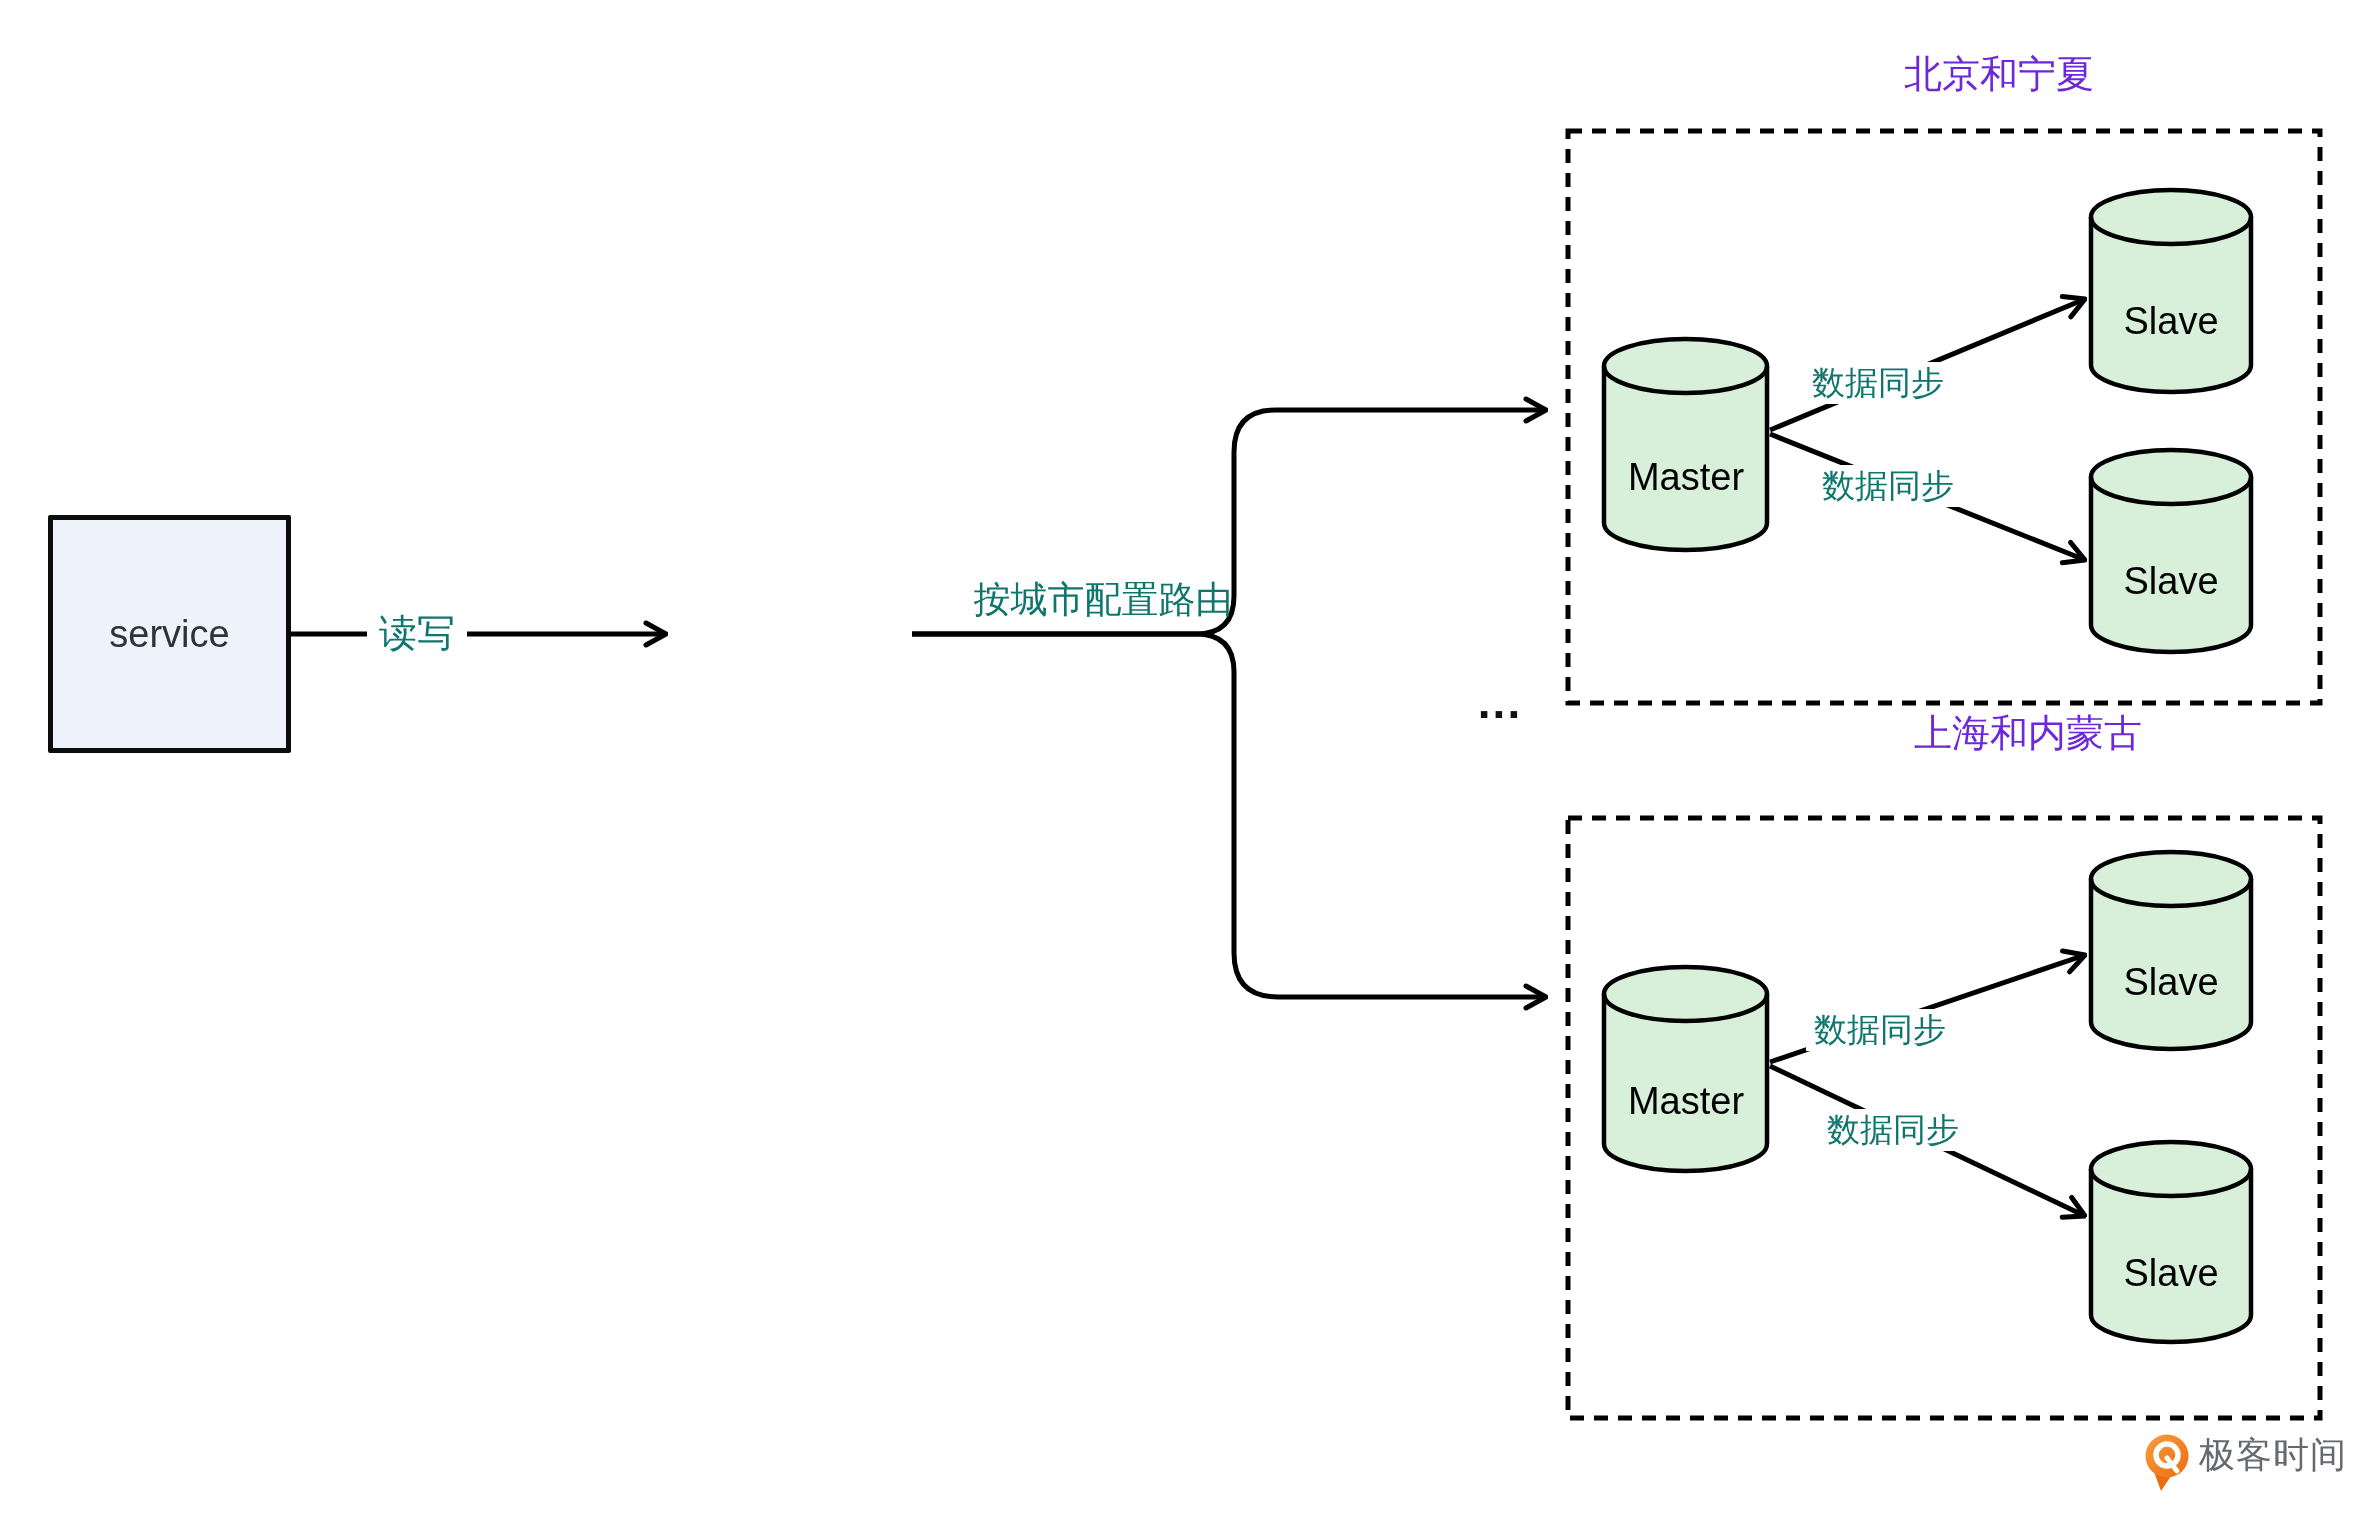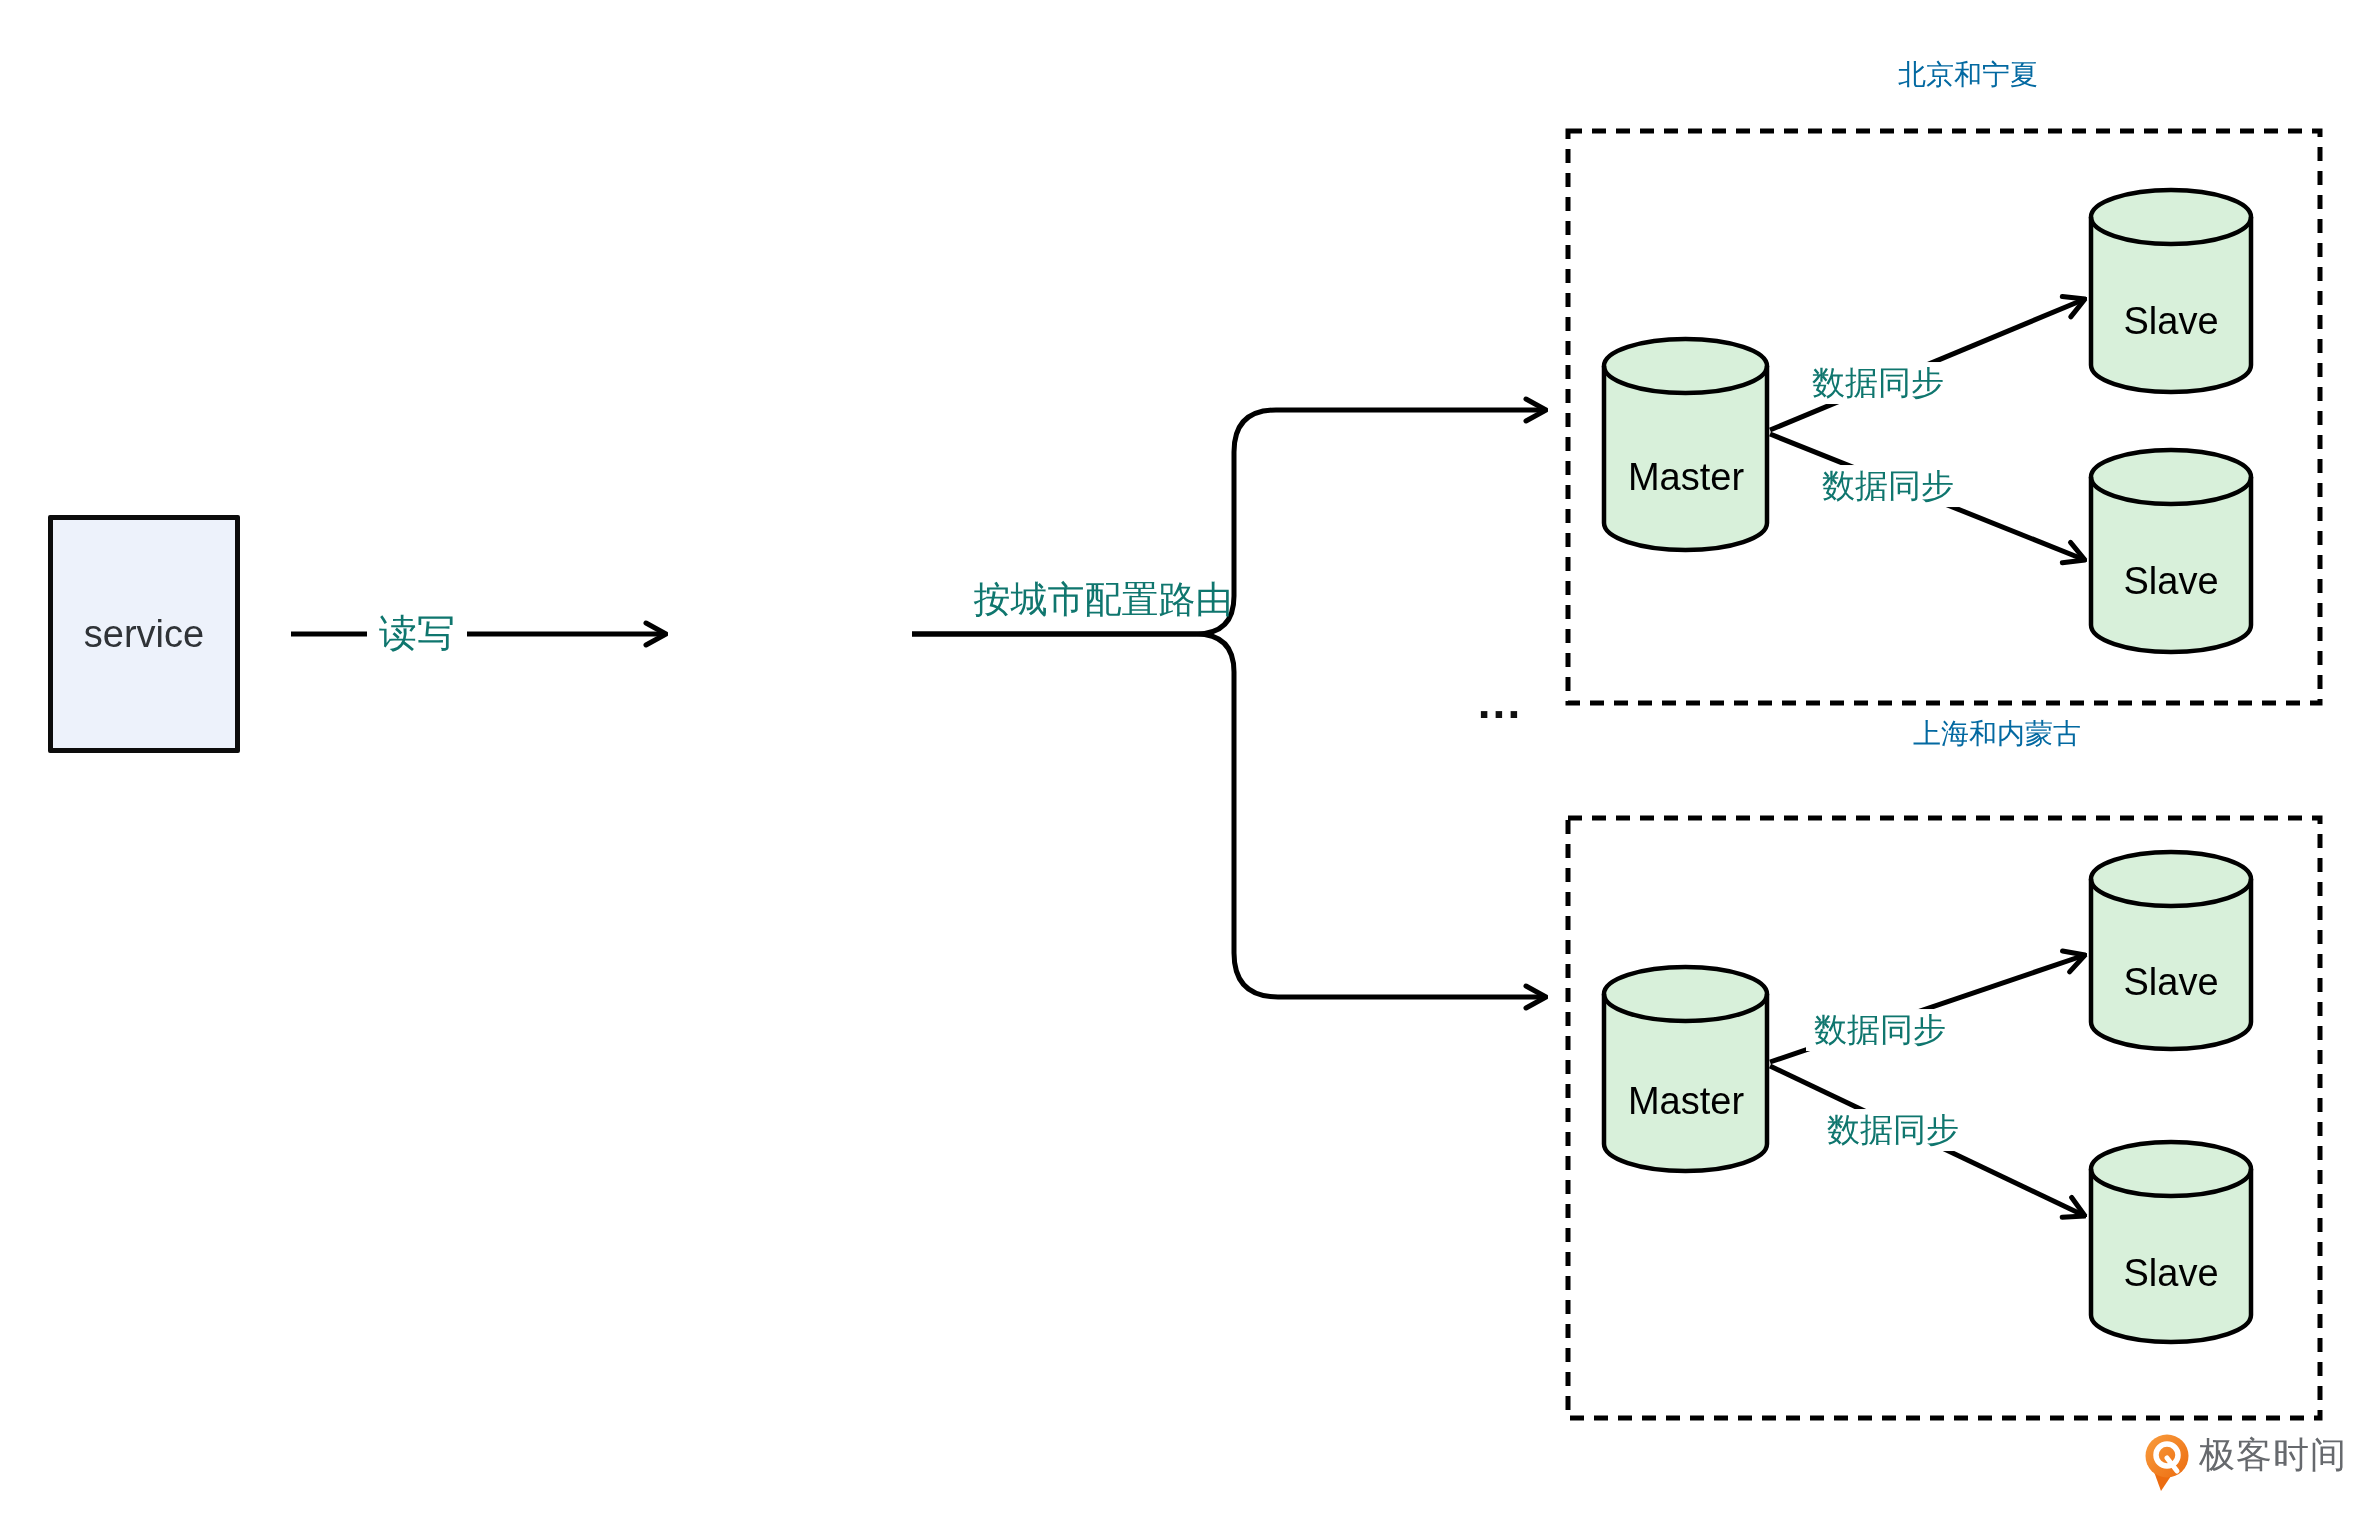--- a/index.html
+++ b/index.html
@@ -26,33 +26,33 @@
     box-sizing: border-box;
     border: 5px solid #0c0c0c;
     background: #edf2fb;
     border-radius: 2px;
     display: flex;
     align-items: center;
     justify-content: center;
     font-size: 38px;
     color: #2f3337;
   }
-  .node-service { left: 48px; top: 515px; width: 192px; height: 238px; }
+  .node-service { left: 48px; top: 515px; width: 243px; height: 238px; }
   .node-proxy   { left: 673px; top: 515px; width: 239px; height: 238px; }
   .lbl {
     position: absolute;
     transform: translate(-50%, -50%);
     white-space: nowrap;
     color: #0f766e;
     font-size: 36px;
     line-height: 1.15;
   }
   .lbl.masked { background: #ffffff; padding: 2px 12px; }
   .lbl.sync   { background: #ffffff; padding: 2px 8px; font-size: 33px; }
-  .lbl.zone-title { font-size: 28px; color: #0369a1; }
+  .lbl.zone-title { font-size: 38px; color: #6d28d9; margin-left: 31px; }
   .lbl.cyl-label  { font-size: 38px; color: #000000; }
   .lbl.ellipsis   { font-size: 46px; font-weight: bold; color: #111; letter-spacing: 2px; }
   .lbl.brand-text { font-size: 36px; font-weight: normal; color: #66696d; letter-spacing: 1px; }
 </style>
 </head>
 <body>
 
 <div class="canvas">
 
   <svg class="diagram" viewBox="0 0 2370 1514">

